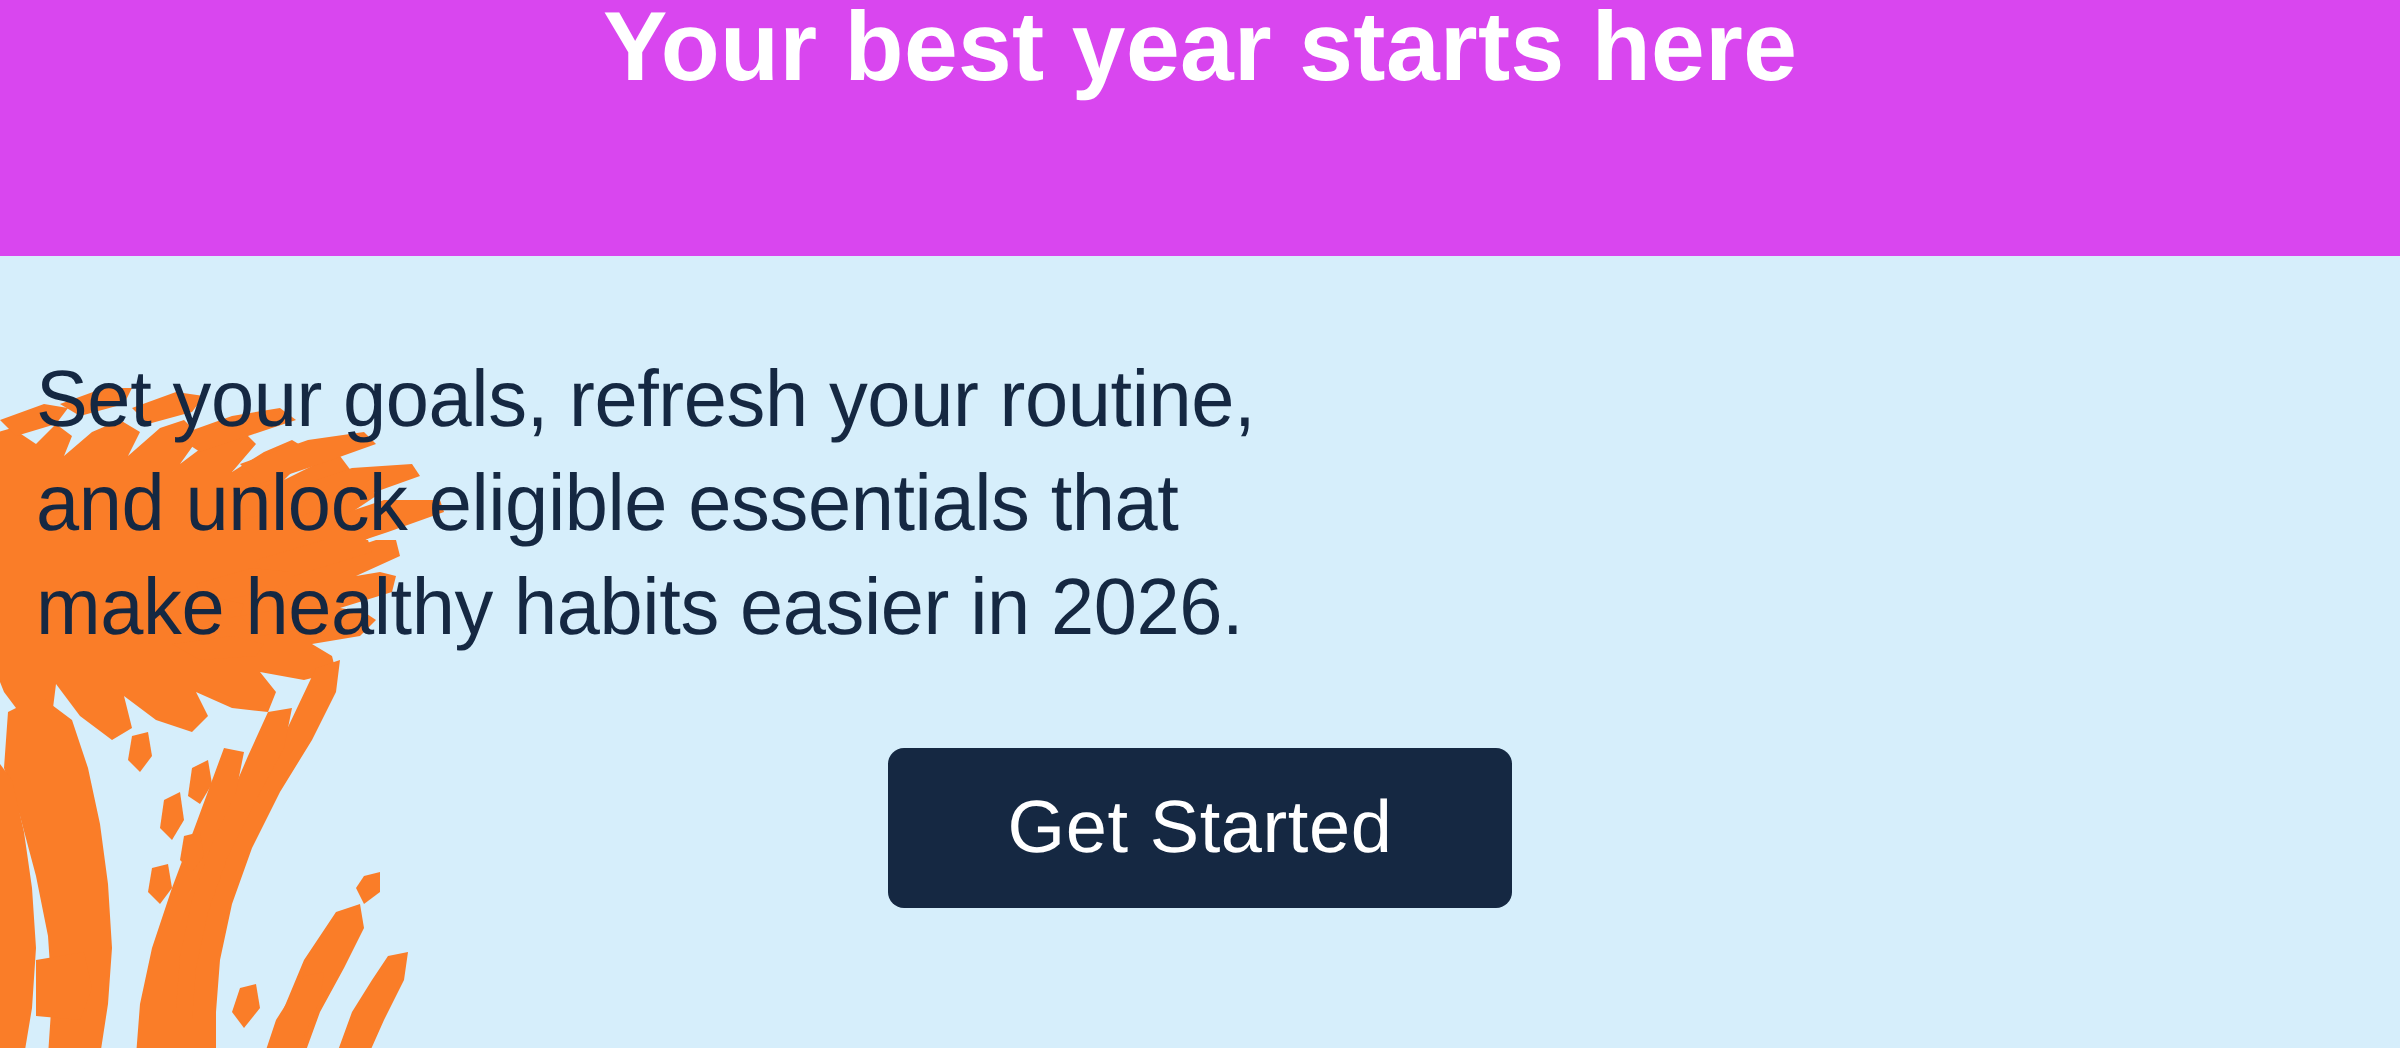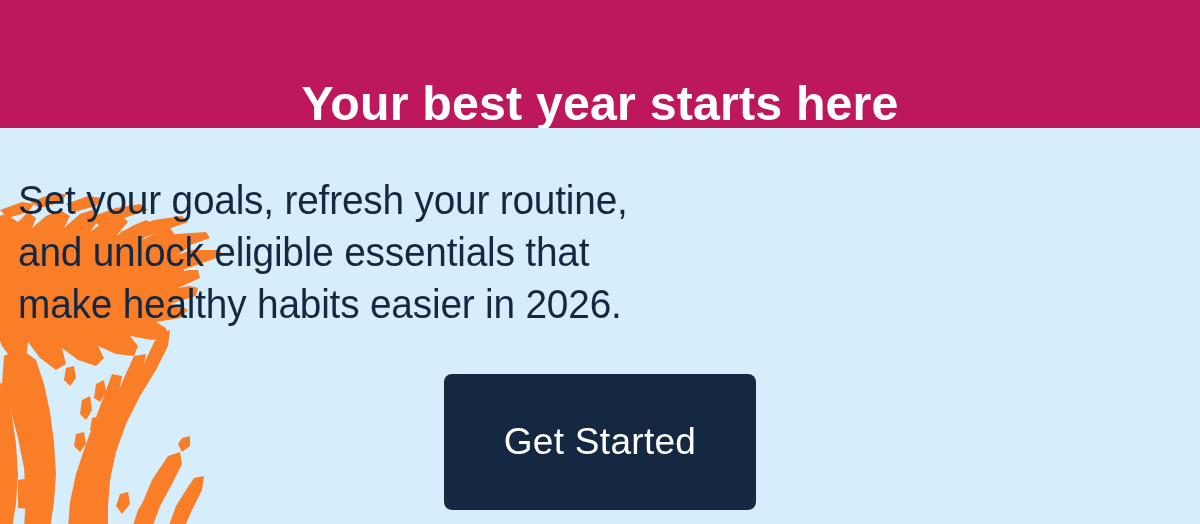--- a/index.html
+++ b/index.html
@@ -22,23 +22,23 @@
     background: #d6eefb;
   }
 
   
   .header-bar {
     position: absolute;
     left: 0;
     top: 0;
     width: 1200px;
     height: 128px;
-    background: #be185d;
+    background: #d946ef;
     display: flex;
-    align-items: flex-end;
+    align-items: flex-start;
     justify-content: center;
     box-sizing: border-box;
   }
 
   .headline {
     color: #ffffff;
     font-family: "Liberation Sans", sans-serif;
     font-size: 49px;
     font-weight: bold;
     letter-spacing: 0.2px;
@@ -104,21 +104,21 @@
     width: 1200px;
     display: flex;
     justify-content: center;
   }
 
   .cta-button {
     display: flex;
     align-items: center;
     justify-content: center;
     width: 312px;
-    height: 136px;
+    height: 80px;
     background: #152842;
     color: #ffffff;
     border: none;
     border-radius: 8px;
     font-family: "Liberation Sans", sans-serif;
     font-size: 37px;
     font-weight: normal;
     letter-spacing: 0.3px;
     cursor: pointer;
     padding: 0;

